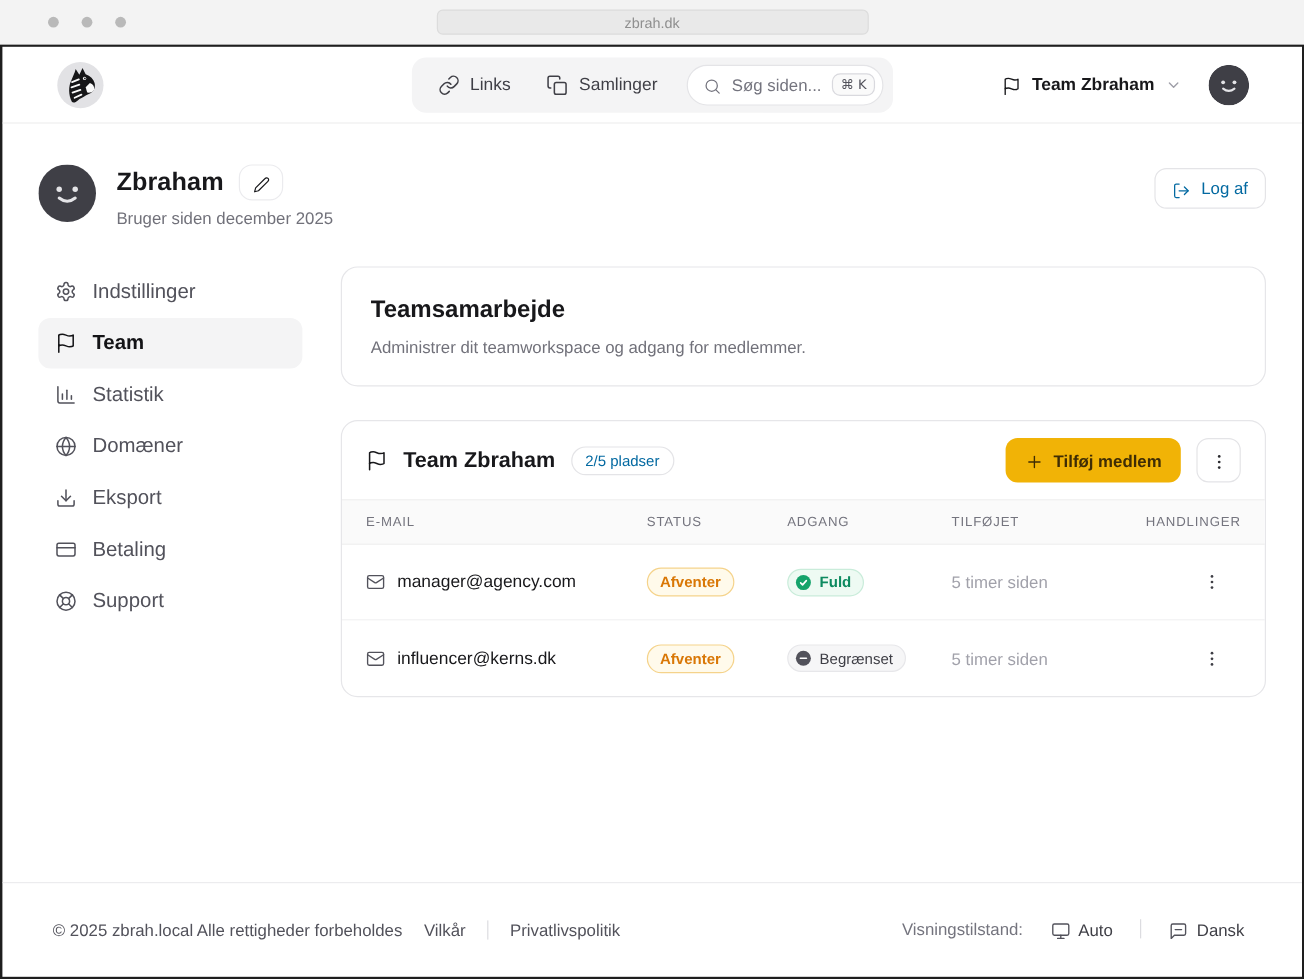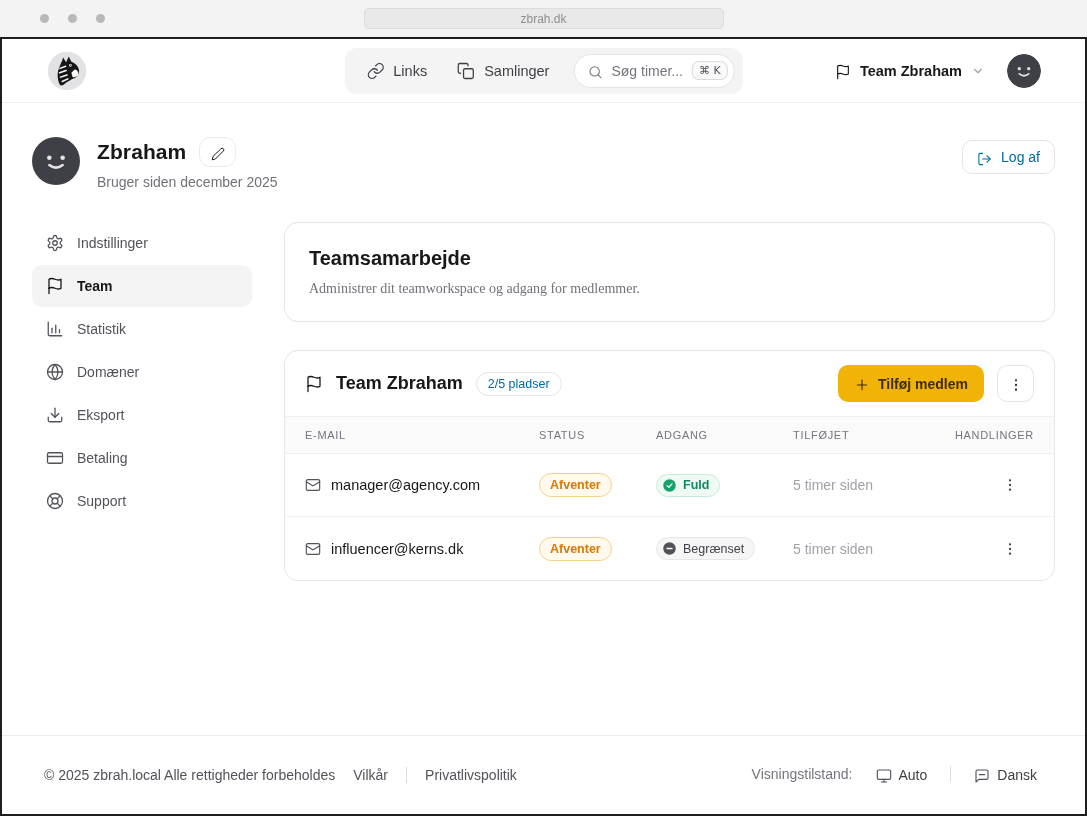--- a/index.html
+++ b/index.html
@@ -48,30 +48,30 @@
   .profile-info { margin-left:17px; }
   .name-row { display:flex; align-items:center; gap:13px; }
   .profile-name { font-size:21px; font-weight:700; letter-spacing:.1px; }
   .edit-btn { width:37px; height:30px; border:1px solid #ebebee; border-radius:11px; background:#fff; display:flex; align-items:center; justify-content:center; color:#18181b; cursor:pointer; }
   .profile-sub { margin-top:7px; font-size:14px; color:#71717a; }
   .logout-btn { margin-left:auto; margin-top:3px; display:flex; align-items:center; gap:9px; height:34px; padding:0 14px; border:1px solid #e4e4e7; border-radius:10px; background:#fff; font-size:14px; color:#0369a1; font-family:inherit; cursor:pointer; }
 
   
   .content { display:flex; padding:32px 30px 0 30px; gap:32px; flex:1; align-items:flex-start; }
   .sidebar { flex:0 0 220px; display:flex; flex-direction:column; gap:1px; }
-  .side-item { display:flex; align-items:center; gap:13px; height:42px; padding:0 14px; border-radius:10px; font-size:14px; color:#52525b; background:none; border:none; font-family:inherit; cursor:pointer; text-align:left; }
+  .side-item { display:flex; align-items:center; gap:13px; height:42px; padding:0 14px; border-radius:10px; font-size:17px; color:#52525b; background:none; border:none; font-family:inherit; cursor:pointer; text-align:left; }
   .side-item.active { background:#f4f4f5; color:#141417; font-weight:600; }
   .s-icon { display:flex; width:18px; height:18px; }
   .s-icon svg { width:18px; height:18px; }
 
   .main { flex:1; display:flex; flex-direction:column; gap:28px; }
   .card { border:1px solid #e6e6e9; border-radius:14px; background:#fff; }
   .intro-card { padding:24px; }
   .intro-title { font-size:20px; font-weight:700; }
-  .intro-desc { margin-top:11px; font-size:14px; color:#71717a;font-family:Liberation Serif, serif; }
+  .intro-desc { margin-top:11px; font-size:14px; color:#71717a; }
 
   .team-head { display:flex; align-items:center; padding:14px 20px; gap:13px; }
   .flag-lg { display:flex; color:#18181b; }
   .team-title { font-size:18px; font-weight:700; }
   .seats-badge { border:1px solid #e4e4e7; border-radius:999px; padding:4px 11px; font-size:12.5px; color:#0369a1; }
   .add-btn { margin-left:auto; display:flex; align-items:center; gap:8px; background:#f1b306; border:none; border-radius:10px; height:37px; padding:0 16px; font-size:14px; font-weight:600; color:#3f2d05; font-family:inherit; cursor:pointer; }
   .card-kebab { width:37px; height:37px; border:1px solid #e4e4e7; border-radius:10px; background:#fff; display:flex; align-items:center; justify-content:center; color:#2a2a2e; cursor:pointer; }
 
   .tbl-head, .tbl-row { display:grid; grid-template-columns:234px 117px 137px 154px 1fr; padding:0 20px; align-items:center; }
   .tbl-head { height:38px; background:#fafafa; border-top:1px solid #efefef; border-bottom:1px solid #efefef; font-size:11px; letter-spacing:.7px; color:#74747e; font-weight:500; }
@@ -149,21 +149,21 @@
             </span>
           <span>Samlinger</span>
         </button>
         <div class="search-pill">
           <span class="s-icon" style="width:15px;height:15px">
               <svg viewBox="0 0 24 24" width="100%" height="100%" fill="none" stroke="currentColor" stroke-width="1.7" stroke-linecap="round" stroke-linejoin="round">
                 <circle cx="11" cy="11" r="7.5"></circle>
                 <line x1="21" y1="21" x2="16.6" y2="16.6"></line>
               </svg>
             </span>
-          <span>Søg timer...</span>
+          <span>Søg siden...</span>
           <span class="kbd">⌘ K</span>
         </div>
       </nav>
 
       <div class="header-right">
         <button class="team-switcher">
           <span class="s-icon" style="width:16px;height:16px">
               <svg viewBox="0 0 24 24" width="100%" height="100%" fill="none" stroke="currentColor" stroke-width="1.7" stroke-linecap="round" stroke-linejoin="round">
                 <path d="M4 15s1-1 4-1 5 2 8 2 4-1 4-1V3s-1 1-4 1-5-2-8-2-4 1-4 1z"></path>
                 <line x1="4" y1="22" x2="4" y2="15"></line>

